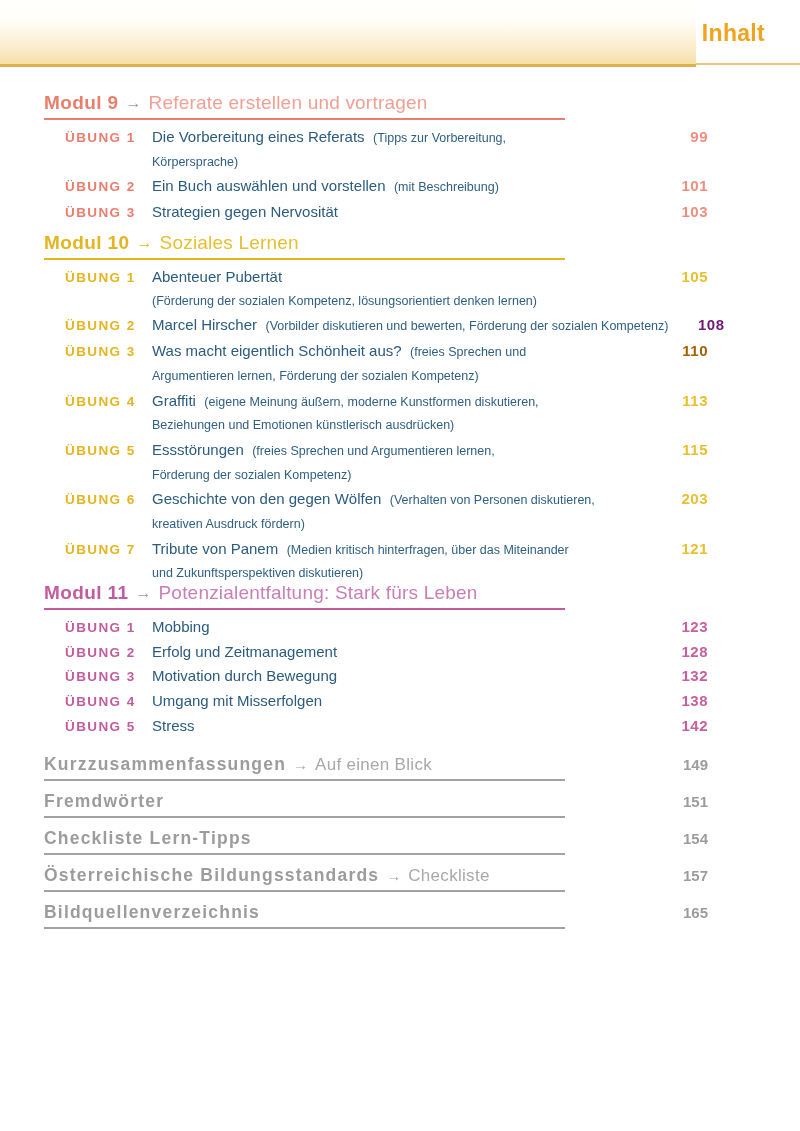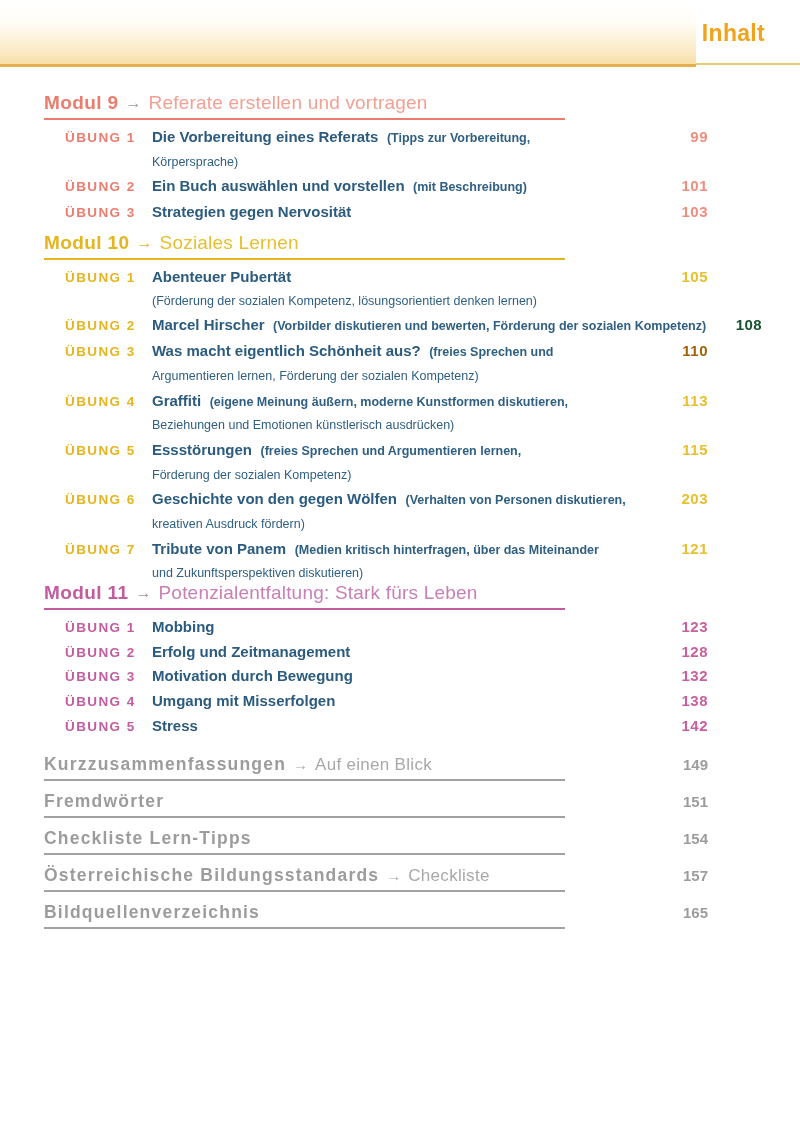--- a/index.html
+++ b/index.html
@@ -28,21 +28,21 @@
   .module-name  { font-size:19px; font-weight:bold; letter-spacing:0.4px; }
   .module-arrow { font-size:16px; margin:0 7px; }
   .module-title { font-size:19px; letter-spacing:0.2px; }
   .module-underline { width:521px; height:2px; margin-top:4px; }
   .entries { margin-top:5px; }
   .entry-row { display:flex; align-items:baseline; line-height:23.7px; }
   .entry-label {
     flex:0 0 87px; margin-left:21px;
     font-size:13.5px; font-weight:bold; letter-spacing:1.4px; white-space:nowrap;
   }
-  .entry-main { flex:1 1 auto; white-space:nowrap;font-weight:bold; }
+  .entry-main { flex:1 1 auto; white-space:nowrap; }
   .entry-title { font-size:15px; color:#2b5b7e; }
   .entry-note  { font-size:12.5px; color:#2f5f82; }
   .entry-main .entry-note { margin-left:4px; }
   .entry-line2 { display:block; margin-left:108px; line-height:23.7px; white-space:nowrap; }
   .entry-page {
     flex:0 0 56px; text-align:right;
     font-size:15px; font-weight:bold; letter-spacing:0.5px;
   }
   
   .sections { position:absolute; left:44px; right:92px; top:753px; }
@@ -132,21 +132,21 @@
     </div>
     <span class="entry-note entry-line2">(Förderung der sozialen Kompetenz, lösungsorientiert denken lernen)</span>
   </div>
             <div class="entry">
     <div class="entry-row">
       <span class="entry-label" style="color: rgb(229, 181, 31);">ÜBUNG 2</span>
       <span class="entry-main">
         <span class="entry-title">Marcel Hirscher</span>
         <span class="entry-note">(Vorbilder diskutieren und bewerten, Förderung der sozialen Kompetenz)</span>
       </span>
-      <span class="entry-page" style="color: #14532d;">108</span>
+      <span class="entry-page" style="color: #701a75;">108</span>
     </div>
 
   </div>
             <div class="entry">
     <div class="entry-row">
       <span class="entry-label" style="color: rgb(229, 181, 31);">ÜBUNG 3</span>
       <span class="entry-main">
         <span class="entry-title">Was macht eigentlich Schönheit aus?</span>
         <span class="entry-note">(freies Sprechen und</span>
       </span>

